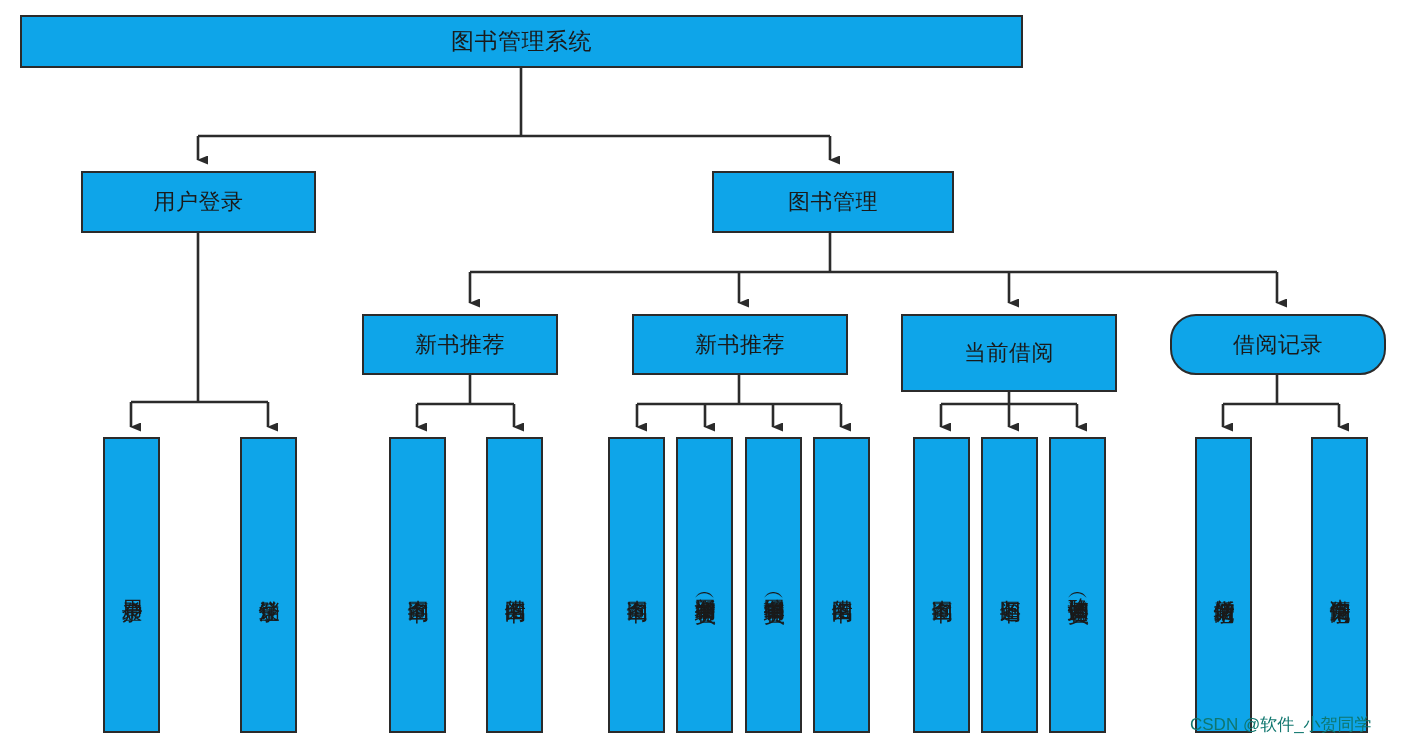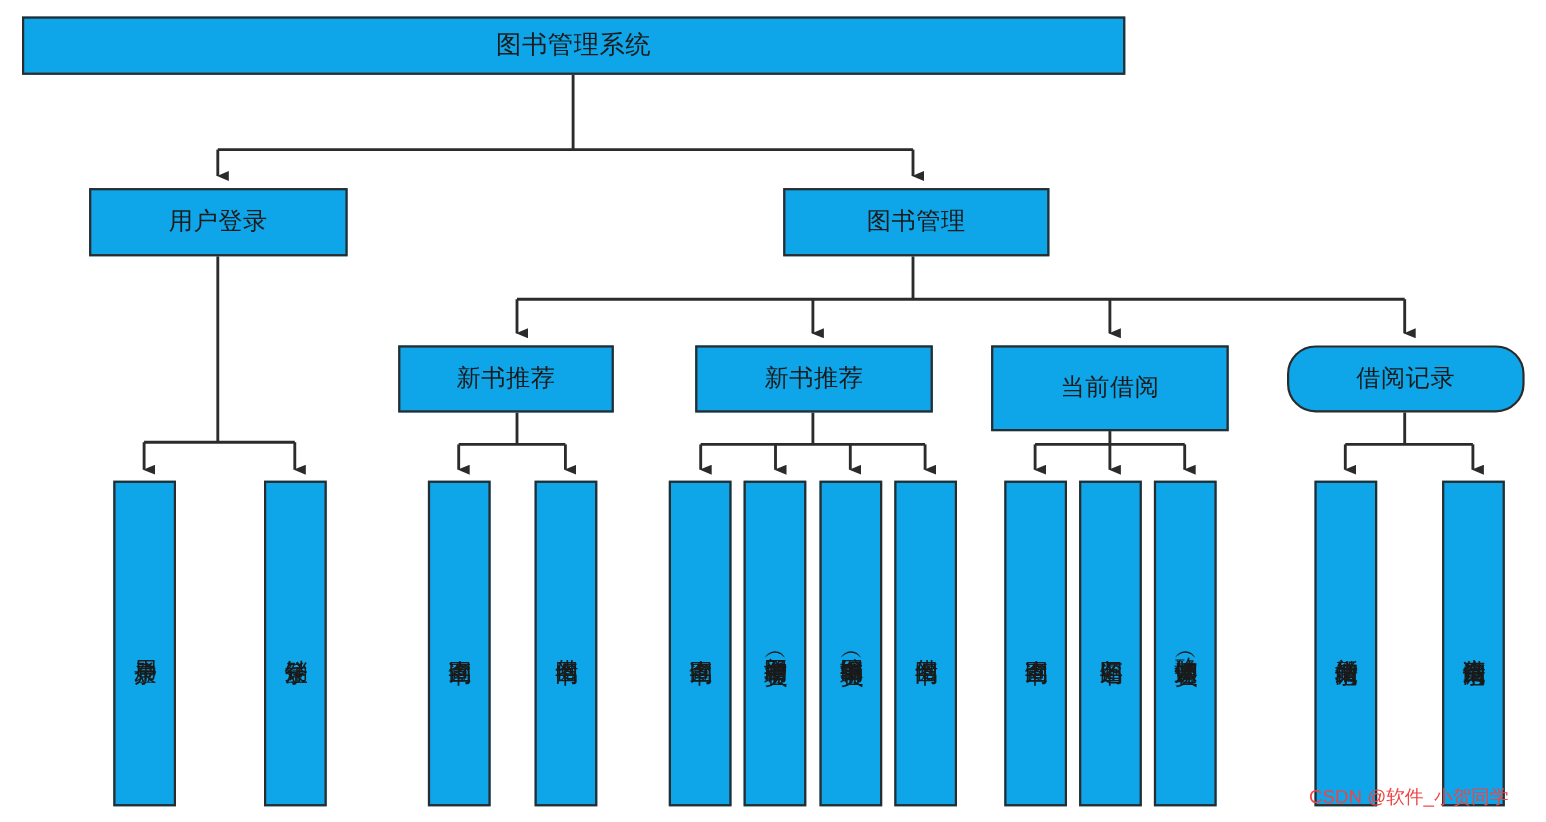--- a/index.html
+++ b/index.html
@@ -59,21 +59,21 @@
     max-height: 100%;
   }
   .node.root .node-label {
     font-size: 23px;
   }
   #watermark {
     position: absolute;
     left: 1190px;
     top: 713px;
     font-size: 17px;
-    color: #ef4444;
+    color: #0f766e;
     white-space: nowrap;
     z-index: 5;
     font-family: "Liberation Sans", sans-serif;
   }
 </style>
 </head>
 <body>
 
 <div id="diagram-canvas">
 

